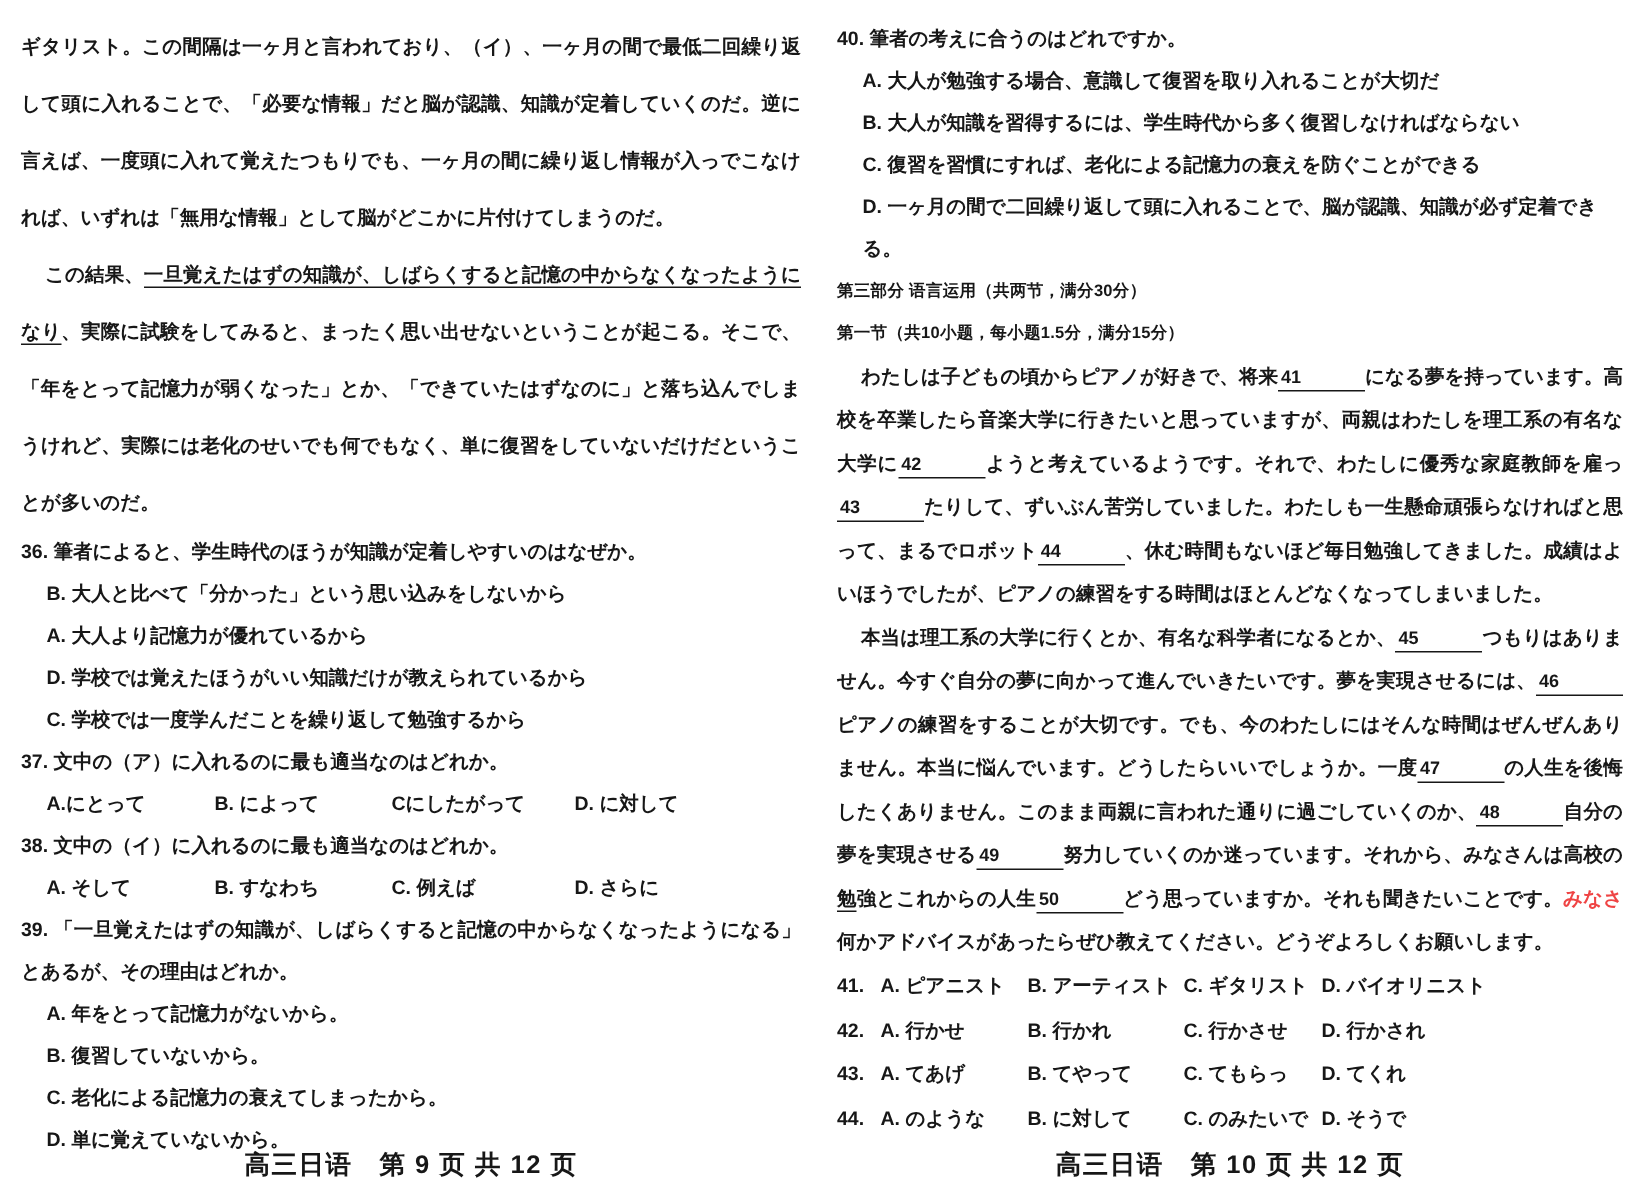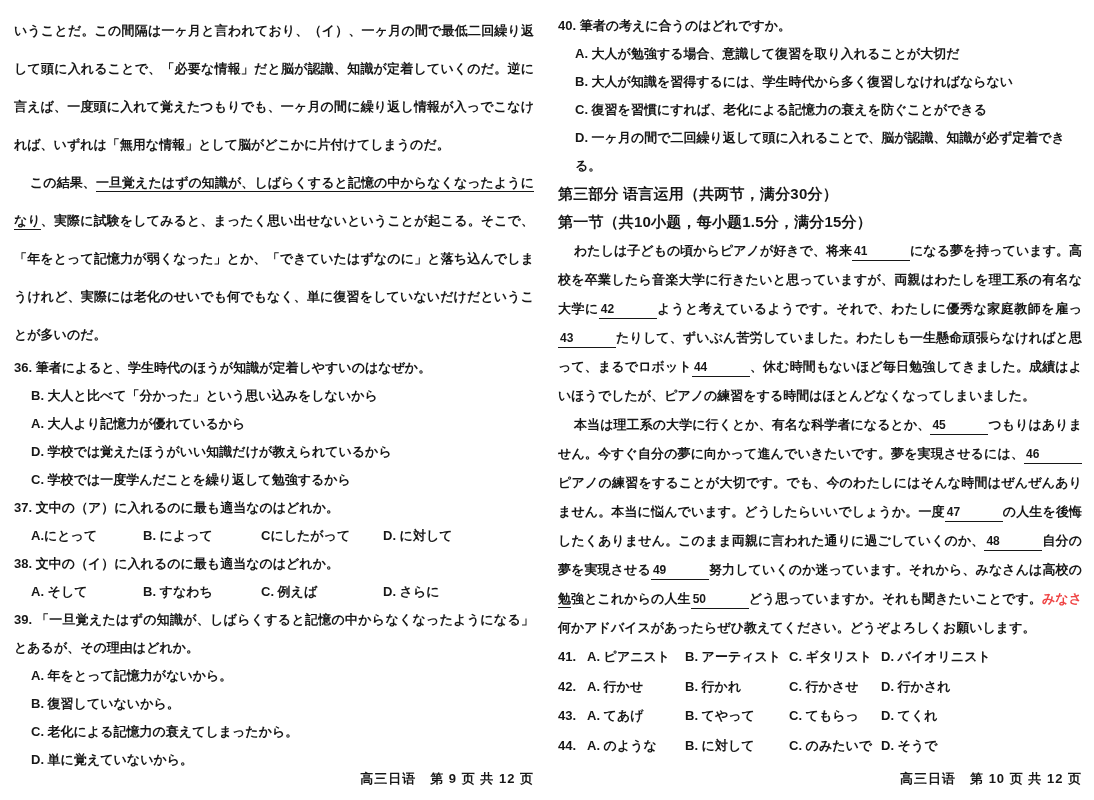--- a/index.html
+++ b/index.html
@@ -9,48 +9,48 @@
     font-weight:700;overflow:hidden;
     -webkit-font-smoothing:antialiased;
   }
   .page{display:flex;box-sizing:border-box;height:100%;padding:12px 10px 0 14px}
   .col{position:relative;box-sizing:border-box}
   .col-left{width:520px;margin-right:24px}
   .col-right{width:524px}
   .para{font-size:13px;line-height:38px;text-align:justify}
   .passage{line-height:29px}
   .indent{text-indent:16px}
-  .header{font-size:15px;line-height:28px;letter-spacing:.2px}
+  .header{font-size:11px;line-height:28px;letter-spacing:.2px}
   .question{font-size:13px}
   .q-stem{line-height:28px;text-align:justify}
   .q-option{line-height:28px;padding-left:17px}
   .opt-row{display:flex;line-height:28px;padding-left:17px;white-space:nowrap}
   .opt-0{width:112px}.opt-1{width:118px}.opt-2{width:122px}.opt-3{flex:1}
   .cloze-row{display:flex;font-size:13px;line-height:29.5px;white-space:nowrap}
   .c-num{width:29px}
   .c-0{width:98px}.c-1{width:104px}.c-2{width:92px}.c-3{flex:1}
   .u{border-bottom:1.6px solid #171717;padding-bottom:1px}
   .blank{
     display:inline-block;min-width:54px;text-align:left;text-indent:0;
     border-bottom:1.6px solid #171717;font-size:12px;line-height:15px;
     padding:0 2px 1px 2px;
   }
   .faded{color:#ef4444}
   .footer{
-    position:absolute;bottom:12px;left:0;right:0;text-align:right;
-    font-size:13px;letter-spacing:1px;white-space:pre;
+    position:absolute;bottom:12px;left:0;right:0;text-align:center;
+    font-size:17px;letter-spacing:1px;white-space:pre;
   }
 </style>
 </head>
 <body>
 
 <div class="page">
 
   <div class="col col-left">
-    <div class="para"><span>いうことだ。この間隔は一ヶ月と言われており、（イ）、一ヶ月の間で最低二回繰り返して頭に入れることで、「必要な情報」だと脳が認識、知識が定着していくのだ。逆に言えば、一度頭に入れて覚えたつもりでも、一ヶ月の間に繰り返し情報が入っでこなければ、いずれは「無用な情報」として脳がどこかに片付けてしまうのだ。</span></div>
+    <div class="para"><span>ギタリスト。この間隔は一ヶ月と言われており、（イ）、一ヶ月の間で最低二回繰り返して頭に入れることで、「必要な情報」だと脳が認識、知識が定着していくのだ。逆に言えば、一度頭に入れて覚えたつもりでも、一ヶ月の間に繰り返し情報が入っでこなければ、いずれは「無用な情報」として脳がどこかに片付けてしまうのだ。</span></div>
     <div class="para indent"><span>この結果、</span><span class="u">一旦覚えたはずの知識が、しばらくすると記憶の中からなくなったようになり</span><span>、実際に試験をしてみると、まったく思い出せないということが起こる。そこで、「年をとって記憶力が弱くなった」とか、「できていたはずなのに」と落ち込んでしまうけれど、実際には老化のせいでも何でもなく、単に復習をしていないだけだということが多いのだ。</span></div>
     <div>
         <div class="question">
           <div class="q-stem"><span class="q-num">36.</span> 筆者によると、学生時代のほうが知識が定着しやすいのはなぜか。</div>
           <div class="q-option">B. 大人と比べて「分かった」という思い込みをしないから</div>
           <div class="q-option">A. 大人より記憶力が優れているから</div>
           <div class="q-option">D. 学校では覚えたほうがいい知識だけが教えられているから</div>
           <div class="q-option">C. 学校では一度学んだことを繰り返して勉強するから</div>
         </div>
         <div class="question">

